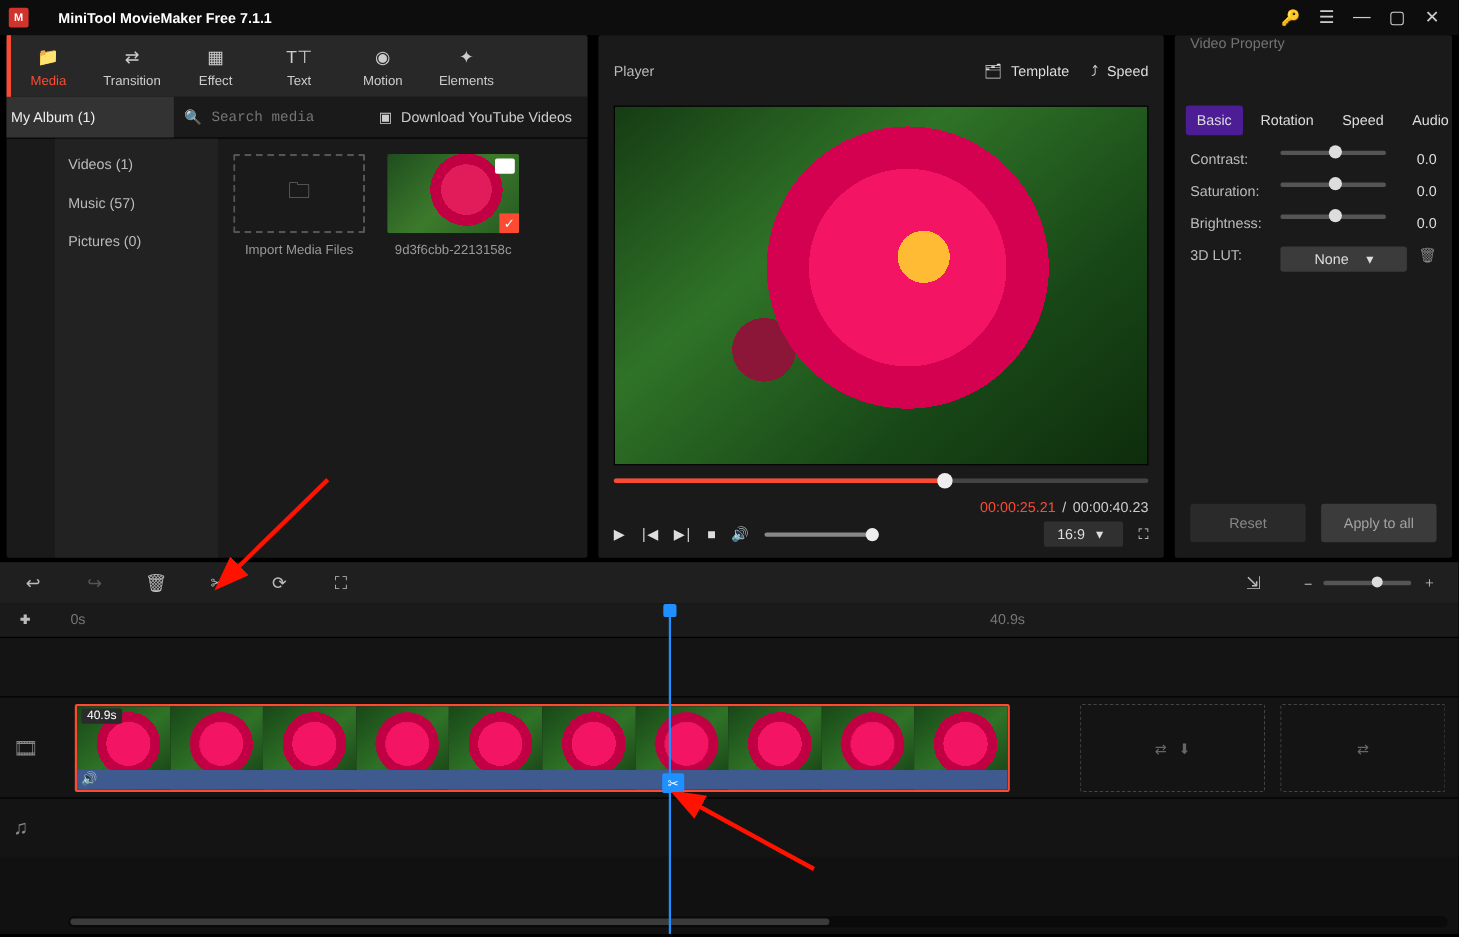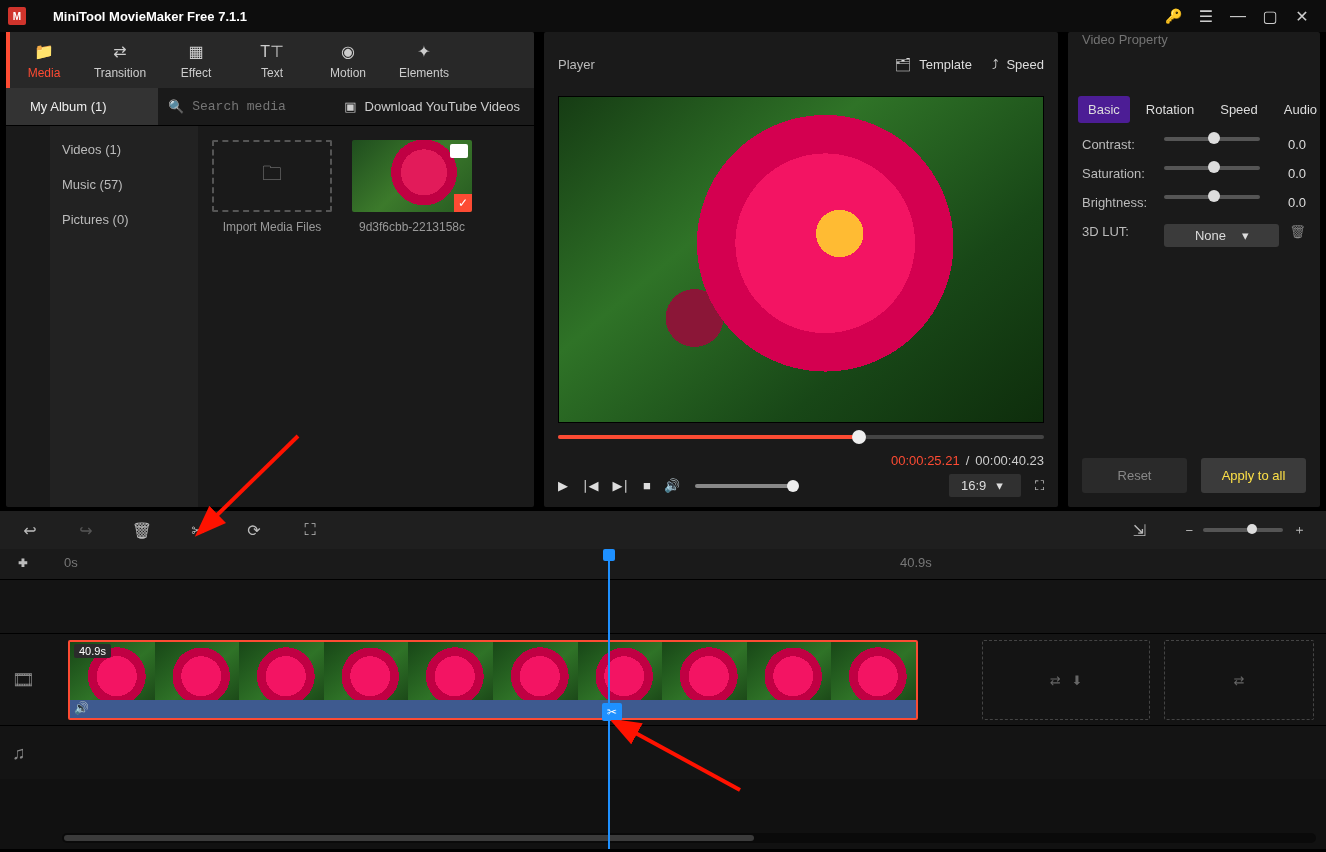--- a/index.html
+++ b/index.html
@@ -46,21 +46,21 @@
     color:#ccc; font-size:12px;
     display:flex; flex-direction:column; align-items:center; gap:6px;
     position:relative;
   }
   .tab.active { color:#fd4b33; }
   .tab.active::after{content:"";position:absolute;left:0;bottom:0;width:4px;height:100%;background:#fd4b33;}
   .tab .ico { height:18px; font-size:16px; }
   .media-sub {
     display:flex; height:38px; background:#1a1a1a; border-bottom:1px solid #000;
   }
-  .album-lbl { width:152px; padding:0 24px; display:flex;align-items:center; background:#333; color:#eee;}
+  .album-lbl { width:152px; padding:0 4px; display:flex;align-items:center; background:#333; color:#eee;}
   .search-box { flex:1; display:flex;align-items:center;padding:0 10px;color:#888; gap:8px;}
   .search-box input{background:transparent;border:none;color:#ccc;font-size:13px;outline:none;width:120px;font-family:Liberation Mono, monospace;}
   .dl-yt { display:flex;align-items:center;gap:8px;color:#ccc;padding-right:14px; }
   .media-body { flex:1; display:flex;margin-left:44px; }
   .media-side { width:148px; background:#222; padding-top:6px;}
   .media-side .sitem{padding:10px 12px;color:#bbb;}
   .media-grid { flex:1; padding:14px; display:flex; gap:20px; align-content:flex-start;}
   .import-card{
     width:120px;height:72px;border:2px dashed #555;border-radius:2px;
     display:flex;align-items:center;justify-content:center;color:#888;font-size:20px;
@@ -104,21 +104,21 @@
   .ptab{padding:6px 10px;color:#ddd;border-radius:3px;font-size:13px;}
   .ptab.active{background:#4c1d95;}
   .prow{display:flex;gap:10px;padding:14px 14px 0 14px;}
   .prow .plabel{width:72px;color:#bbb;}
   .pslider{flex:1;height:4px;background:#555;border-radius:2px;position:relative;}
   .pslider::after{content:"";position:absolute;left:46%;top:-5px;width:12px;height:12px;border-radius:50%;background:#ddd;}
   .pval{width:36px;text-align:right;color:#ddd;}
   .lut-sel{flex:1;background:#3b3b3b;border-radius:3px;color:#ddd;display:flex;align-items:center;justify-content:center;gap:16px;padding:4px 8px;}
   .prop-foot{margin-top:auto;padding:14px;display:flex;gap:14px;}
   .pbtn{flex:1;padding:10px 0;text-align:center;border-radius:3px;color:#888;background:#2a2a2a;}
-  .pbtn.primary{background:#3b3b3b;color:#fde047;}
+  .pbtn.primary{background:#3b3b3b;color:#a3a3a3;}
 
   
   .tl-toolbar{height:38px;background:#1f1f1f;margin-top:4px;display:flex;align-items:center;padding:0 20px;gap:36px;color:#bbb;position:relative;}
   .tl-toolbar .tbtn{width:20px;height:20px;display:flex;align-items:center;justify-content:center;font-size:16px;}
   .tl-toolbar .sp{flex:1;}
   .zoom{display:flex;align-items:center;gap:10px;}
   .ztrack{width:80px;height:4px;background:#555;border-radius:2px;position:relative;}
   .ztrack::after{content:"";position:absolute;left:55%;top:-4px;width:10px;height:10px;border-radius:50%;background:#ddd;}
 
   

